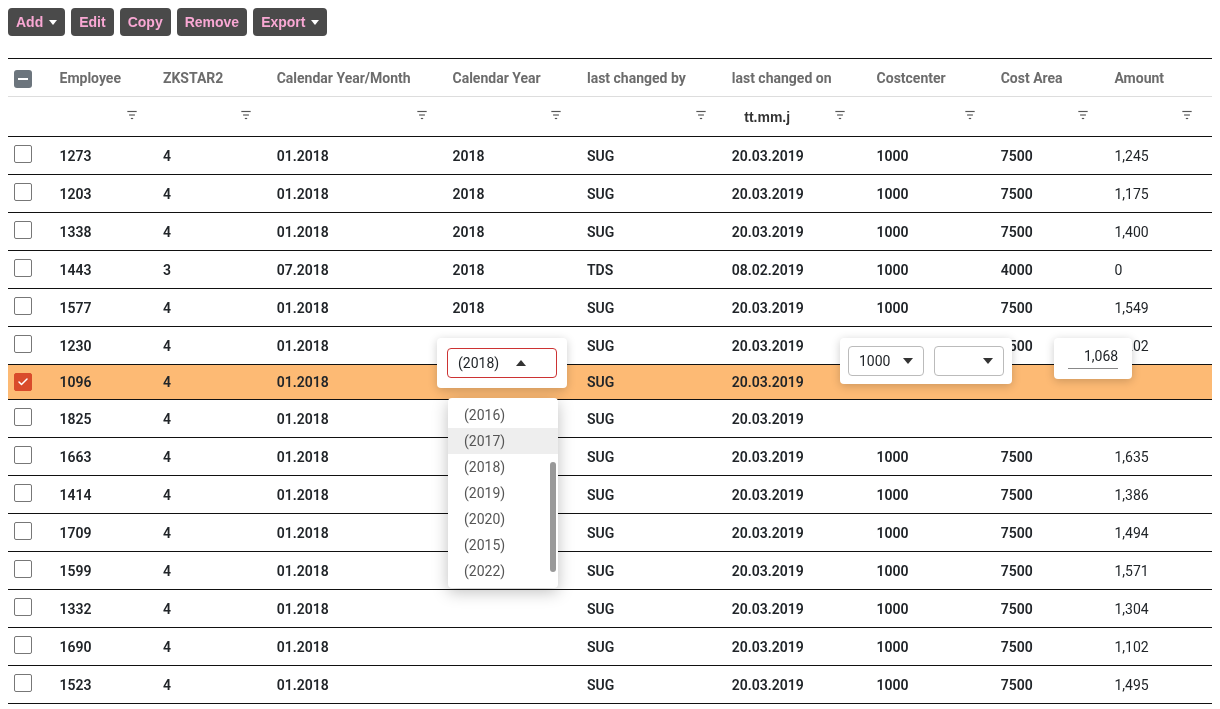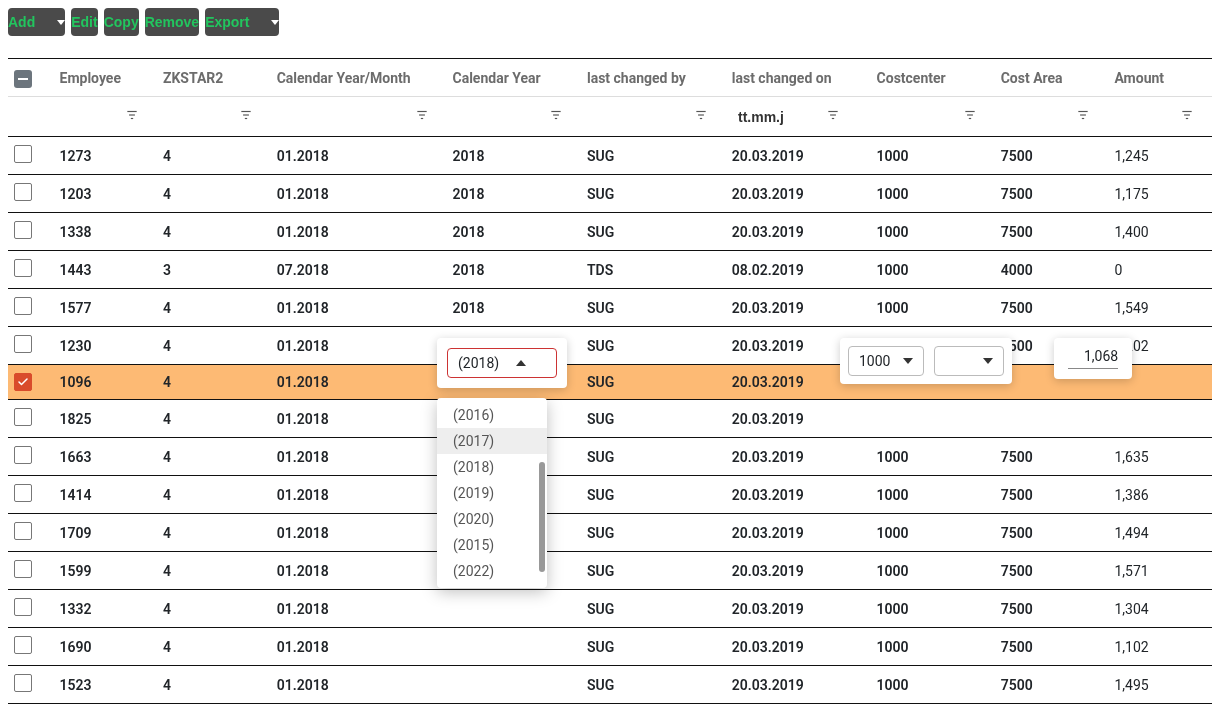--- a/index.html
+++ b/index.html
@@ -8,30 +8,30 @@
     font-size: 14px;
     color: #212529;
     background: #fff;
     padding: 8px;
     width: 1220px;
   }
   
   .toolbar { display: flex; gap: 6px; margin-bottom: 22px; }
   .btn {
     background: #4a4a4a;
-    color: #22c55e;
+    color: #f9a8d4;
     border: none;
     border-radius: 4px;
-    padding: 6px 0;
+    padding: 6px 8px;
     font-size: 14px;
     font-weight: 600;
     cursor: pointer;
     display: inline-flex;
     align-items: center;
-    gap: 20px;
+    gap: 4px;
   }
   .btn .caret-down {
     display:inline-block; width:0;height:0;
     border-left:4px solid transparent;
     border-right:4px solid transparent;
     border-top:5px solid #fff;
     margin-left:2px;
   }
   
   .table-wrap { position: relative; width: 100%; }
@@ -103,21 +103,21 @@
   .filter-icon { cursor:pointer; color:#555; display:inline-block;}
   .filter-input {
     font-weight:700;
     color:#333;
     border:none;
     background:transparent;
     width: 70%;
     outline:none;
     font-size:14px;
   }
-  .filter-cell-flex { display:flex;align-items:center;justify-content:center;gap:8px; padding-right:18px;}
+  .filter-cell-flex { display:flex;align-items:center;justify-content:flex-end;gap:8px; padding-right:18px;}
   
   .inline-editor {
     position: absolute;
     background: #fff;
     border-radius: 4px;
     padding: 10px;
     box-shadow: 0 2px 10px rgba(0,0,0,0.2);
     z-index: 20;
   }
   .ed-select {
@@ -492,21 +492,21 @@
       </tbody>
 </table>
 
 <div class="inline-editor" style="left:429px; top:280px;">
   <div class="ed-select">
     <span>(2018)</span>
     <span class="caret-up"></span>
   </div>
 </div>
 
-<div class="dropdown" style="left:429px; top:340px;">
+<div class="dropdown" style="left:440px; top:340px;">
   <div class="scrollwrap" id="year-options">
         <div class="item">(2016)</div>
         <div class="item hover">(2017)</div>
         <div class="item">(2018)</div>
         <div class="item">(2019)</div>
         <div class="item">(2020)</div>
         <div class="item">(2015)</div>
         <div class="item">(2022)</div>
         <div class="scrollbar"></div>
       </div>

